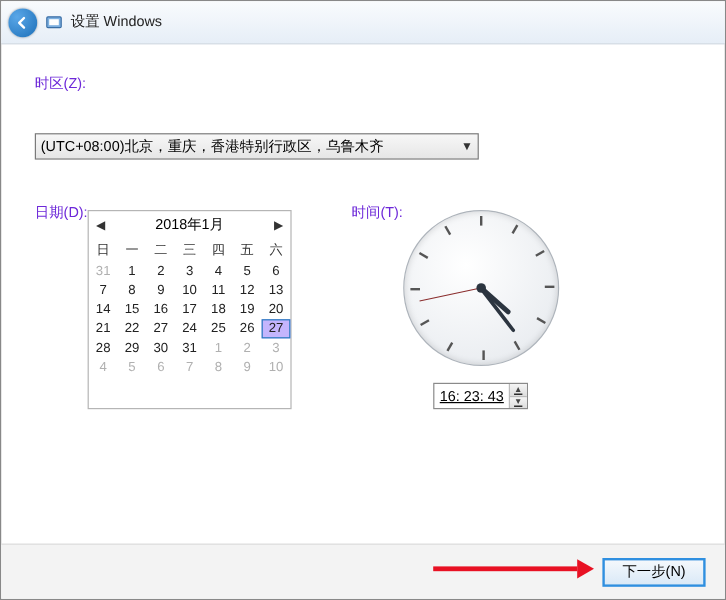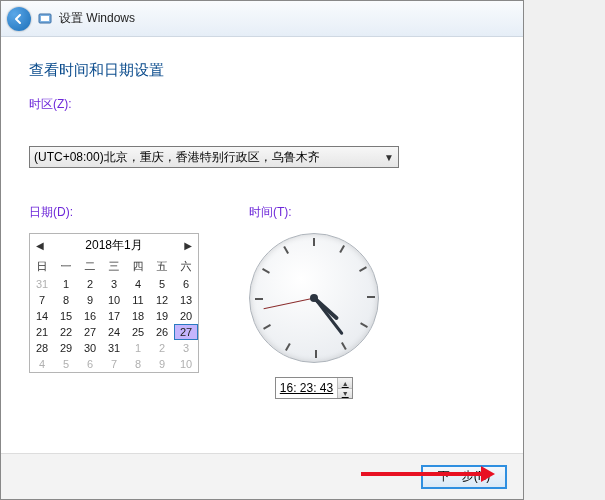--- a/index.html
+++ b/index.html
@@ -1,30 +1,30 @@
 <!DOCTYPE html>
 <html><head>
 <meta charset="utf-8">
 <style>
 * { box-sizing: border-box; margin: 0; padding: 0; font-family: "Microsoft YaHei", "Segoe UI", Tahoma, sans-serif; }
 body { background: #f0f0f0; width: 605px; height: 500px; overflow: hidden; }
-.window { width: 524px; height: 500px; background: #fff; border: 1px solid #888; display: flex; flex-direction: column; }
+.window { width: 605px; height: 500px; background: #fff; border: 1px solid #888; display: flex; flex-direction: column; }
 .titlebar { height: 36px; background: linear-gradient(#f9fbfd,#e6eef7); display: flex; align-items: center; padding: 0 6px; gap: 6px; border-bottom: 1px solid #cfd8e2; }
 .back-btn { width: 24px; height: 24px; border-radius: 50%; background: radial-gradient(circle at 30% 30%, #5aa7e8, #1c6fb8); display:flex; align-items:center; justify-content:center; cursor:pointer; box-shadow: 0 0 2px rgba(0,0,0,.4); }
 .back-btn svg { display:block; }
 .title-icon { width:16px; height:16px; display:flex; align-items:center; justify-content:center; }
 .title-text { font-size: 12px; color:#222; }
 .body { flex:1; padding: 24px 28px 10px 28px; position:relative; }
 .section-title { color:#0a4b8c; font-size: 15px; margin-bottom: 16px; }
 .label { font-size: 12px; color:#6d28d9; margin-bottom: 6px; }
 .tz-label { margin-bottom:6px; }
 .select { width: 370px; height: 22px; border:1px solid #7a7a7a; background: linear-gradient(#f7f7f7,#e6e6e6); display:flex; align-items:center; padding:0 4px; font-size:12px; cursor:pointer; justify-content:space-between;margin-top:33px; }
 .select .arrow { font-size:10px; color:#333; }
 .columns { display:flex; gap:50px; margin-top: 36px; }
-.col { display:flex; flex-direction:column; }
+.col { display:flex; }
 .cal-container { width: 170px; border:1px solid #b5b5b5; background:#fff; margin-top:6px; }
 .cal-header { display:flex; align-items:center; justify-content:space-between; padding:3px 6px; font-size:12px; }
 .cal-nav { cursor:pointer; color:#333; font-size:10px; }
 .cal-month { font-size:12px; }
 .cal-grid { display:grid; grid-template-columns: repeat(7, 1fr); text-align:center; font-size:11px; }
 .cal-dow { color:#333; padding:2px 0; }
 .cal-day { padding:2px 0; color:#222; cursor:pointer; }
 .cal-day.other { color:#b0b0b0; }
 .cal-day.selected { border:1px solid #2a7ac0; background:#c4b5fd; padding:1px 0; }
 .clock-area { display:flex; flex-direction:column; align-items:center; margin-top:6px;text-decoration:underline; }
@@ -59,21 +59,20 @@
     <span class="title-icon">
       <svg width="16" height="16" viewBox="0 0 16 16">
           <rect x="2" y="3" width="12" height="9" rx="1" fill="#7db0e0" stroke="#3a6ea5"></rect>
           <rect x="4" y="5" width="8" height="5" fill="#fff"></rect>
         </svg>
     </span>
     <span class="title-text">设置 Windows</span>
   </div>
 
   <div class="body">
-    <div class="section-title">查看时间和日期设置</div>
 
     <div class="label tz-label">时区(Z):</div>
     <div class="select">
       <span>(UTC+08:00)北京，重庆，香港特别行政区，乌鲁木齐</span>
       <span class="arrow">▼</span>
     </div>
 
     <div class="columns">
       <div class="col">
         <div class="label">日期(D):</div>

